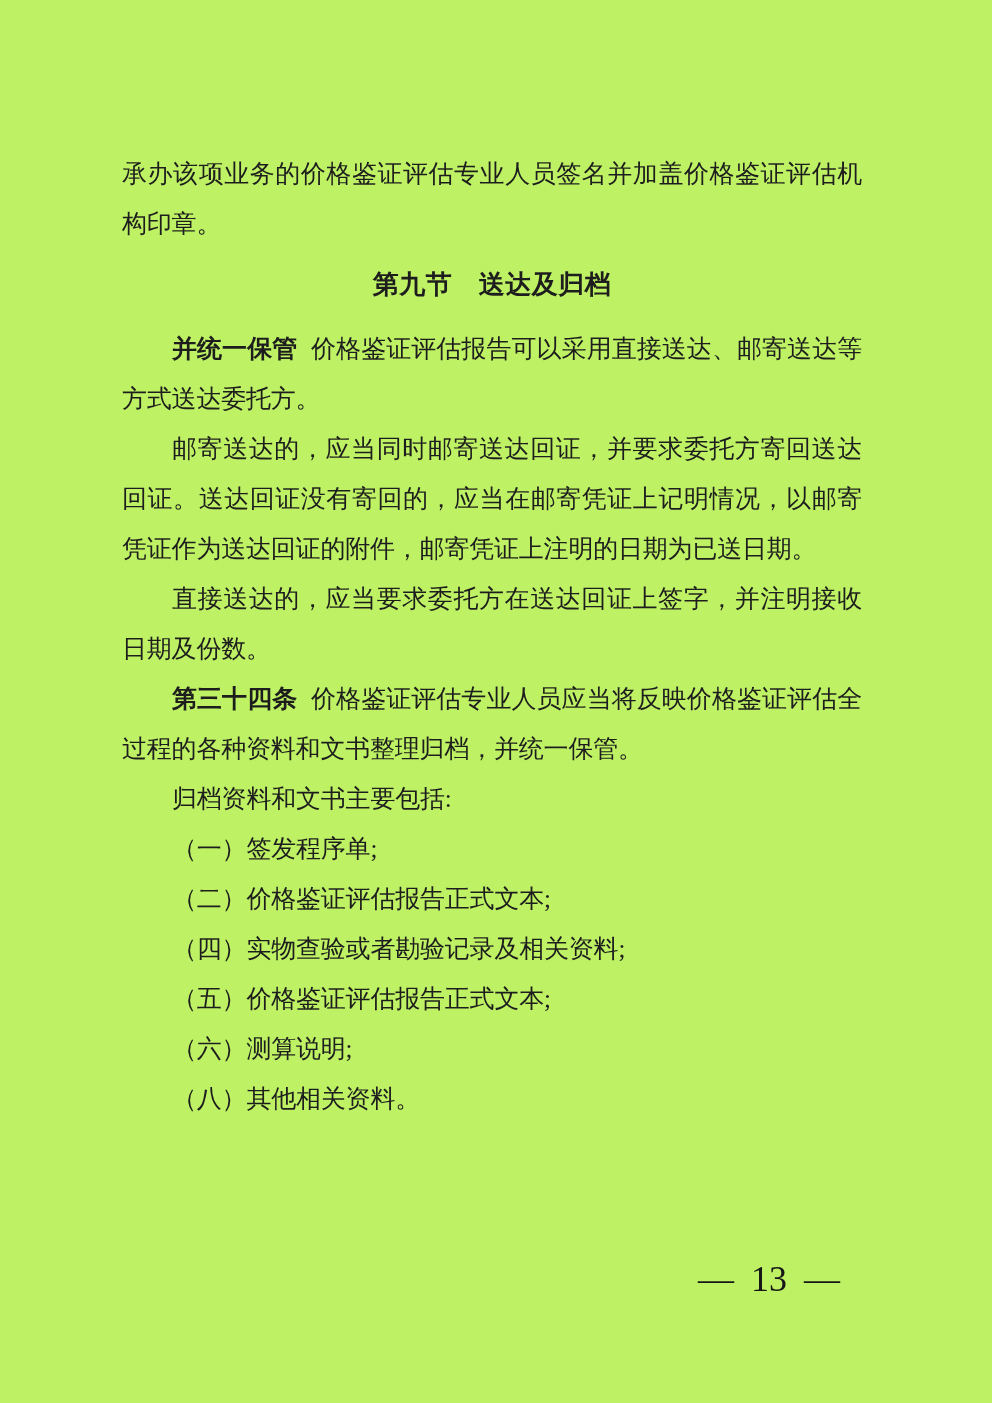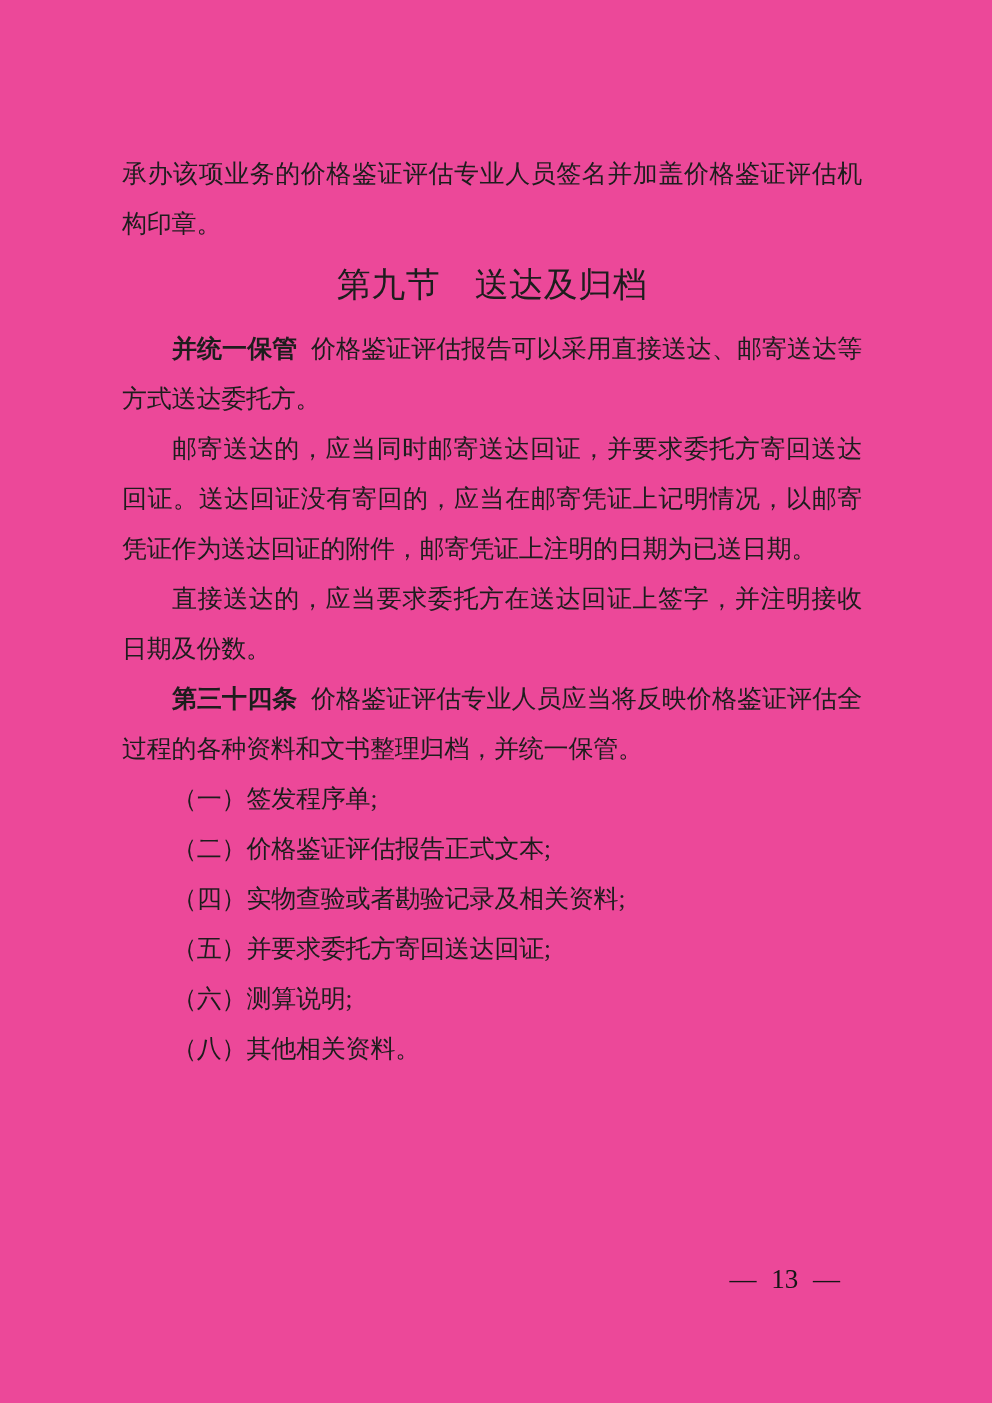--- a/index.html
+++ b/index.html
@@ -4,21 +4,21 @@
 <style>
   html, body {
     margin: 0;
     padding: 0;
     background: #ffffff;
   }
   .page {
     position: relative;
     width: 992px;
     height: 1403px;
-    background: #ec4899;
+    background: #bef264;
     font-family: "Liberation Serif", serif;
     color: #1d1d1d;
     overflow: hidden;
   }
   .content {
     position: absolute;
     left: 122px;
     top: 149px;
     width: 740px;
     font-size: 25px;
@@ -28,36 +28,36 @@
   }
   .para {
     margin: 0;
     text-indent: 2em;
   }
   .para.no-indent {
     text-indent: 0;
   }
   .section-heading {
     margin: 11px 0 14px 0;
-    font-size: 34px;
-    font-weight: normal;
+    font-size: 26px;
+    font-weight: bold;
     text-align: center;
     text-indent: 0;
     line-height: 50px;
     letter-spacing: 0.5px;
   }
   .art-num {
     font-weight: bold;
     margin-right: 0.55em;
   }
   .footer {
     position: absolute;
     top: 1264px;
     right: 152px;
-    font-size: 27px;
+    font-size: 36px;
     line-height: 30px;
     color: #161616;
     word-spacing: 8px;
     white-space: nowrap;
   }
 </style>
 </head>
 <body>
 
 <div class="page">
@@ -68,24 +68,25 @@
     <h2 class="section-heading">第九节　送达及归档</h2>
 
     <p class="para"><span class="art-num">并统一保管</span><span>价格鉴证评估报告可以采用直接送达、邮寄送达等方式送达委托方。</span></p>
 
     <p class="para">邮寄送达的，应当同时邮寄送达回证，并要求委托方寄回送达回证。送达回证没有寄回的，应当在邮寄凭证上记明情况，以邮寄凭证作为送达回证的附件，邮寄凭证上注明的日期为已送日期。</p>
 
     <p class="para">直接送达的，应当要求委托方在送达回证上签字，并注明接收日期及份数。</p>
 
     <p class="para"><span class="art-num">第三十四条</span><span>价格鉴证评估专业人员应当将反映价格鉴证评估全过程的各种资料和文书整理归档，并统一保管。</span></p>
 
+    <p class="para">归档资料和文书主要包括:</p>
 
     <p class="para">（一）签发程序单;</p>
     <p class="para">（二）价格鉴证评估报告正式文本;</p>
     <p class="para">（四）实物查验或者勘验记录及相关资料;</p>
-    <p class="para">（五）并要求委托方寄回送达回证;</p>
+    <p class="para">（五）价格鉴证评估报告正式文本;</p>
     <p class="para">（六）测算说明;</p>
     <p class="para">（八）其他相关资料。</p>
 
   </div>
 
   <div class="footer">— 13 —</div>
 </div>
 
 </body></html>

